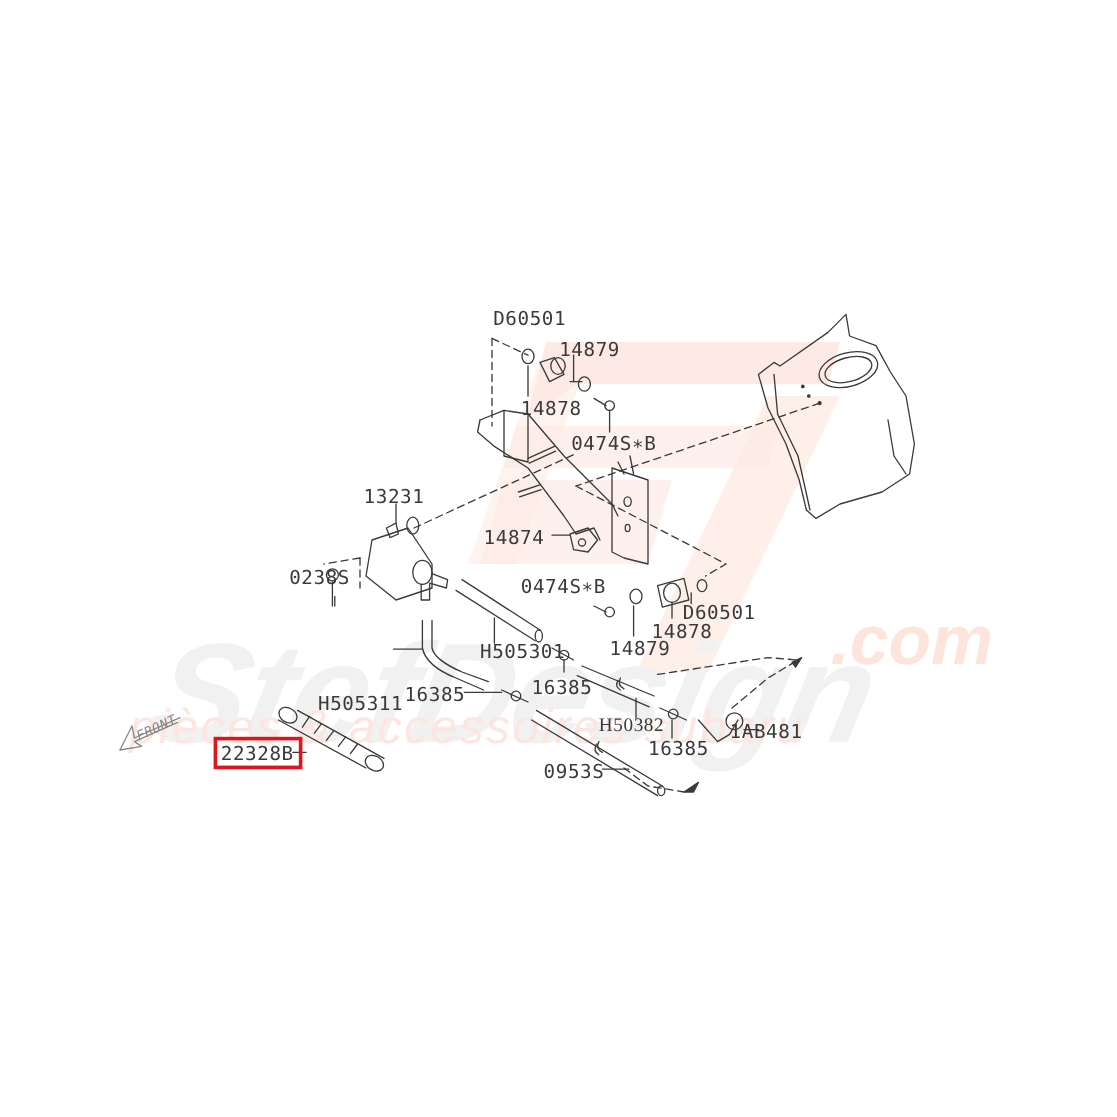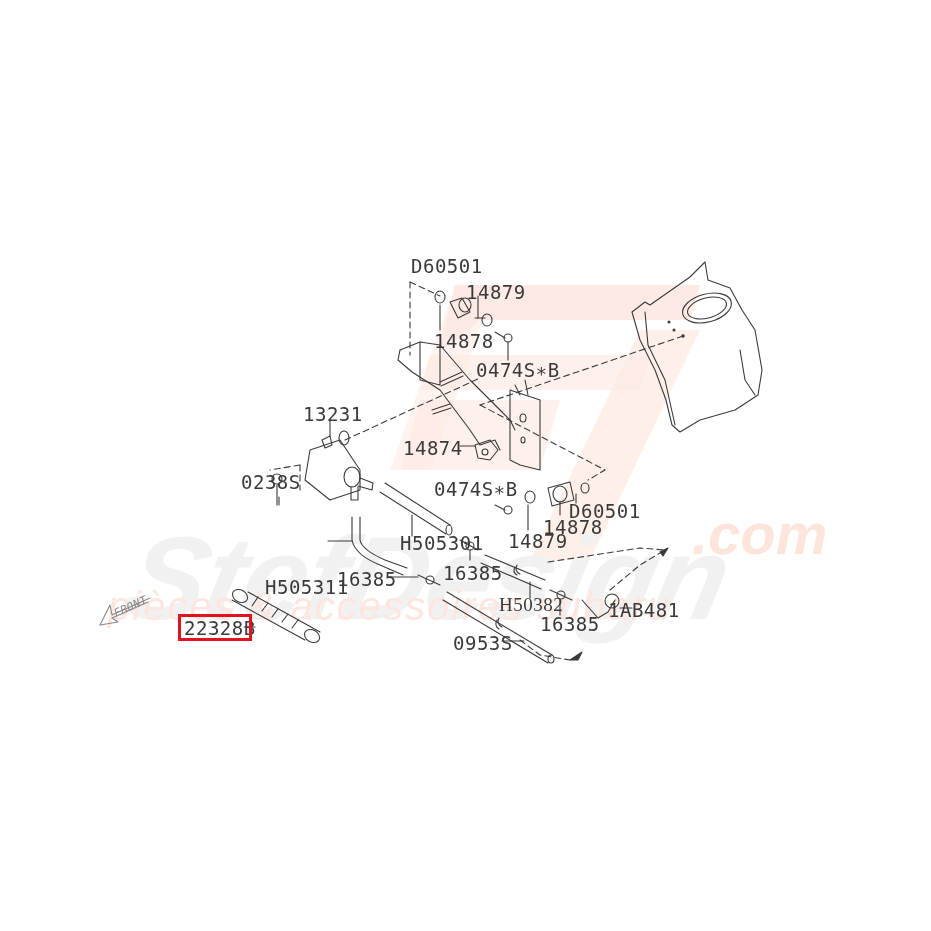--- a/index.html
+++ b/index.html
@@ -1,19 +1,19 @@
 <!DOCTYPE html>
 <html><head>
 <meta charset="utf-8">
 <style>
   html, body { margin:0; padding:0; background:#ffffff; }
   body { width:931px; height:931px; position:relative; overflow:hidden; font-family:"DejaVu Sans Mono", monospace; }
   .canvas { position:absolute; left:0; top:0; width:931px; height:931px; }
   svg { position:absolute; left:0; top:0; }
-  .lbl { position:absolute; font-family:"DejaVu Sans Mono", monospace; font-size:19px; color:#3a3a3a; letter-spacing:0.5px; white-space:nowrap; line-height:14px; cursor:pointer; }
+  .lbl { position:absolute; font-family:"DejaVu Sans Mono", monospace; font-size:16px; color:#3a3a3a; letter-spacing:0.5px; white-space:nowrap; line-height:14px; cursor:pointer; }
   .hl { position:absolute; border:3px solid #e0141e; box-sizing:border-box; }
   .wm { position:absolute; white-space:nowrap; pointer-events:none; font-family:"Liberation Sans", sans-serif; font-style:italic; }
   .wm-big { font-size:118px; font-weight:bold; color:#f1f1f1; letter-spacing:-2px; left:130px; top:510px; transform:skewX(-12deg); }
   .wm-com { font-size:58px; font-weight:bold; color:#fde5dc; left:692px; top:500px; }
   .wm-sub { font-size:40px; color:#fde6e0; left:108px; top:584px; letter-spacing:2px; }
 </style>
 </head>
 <body>
 
 <div class="canvas">

